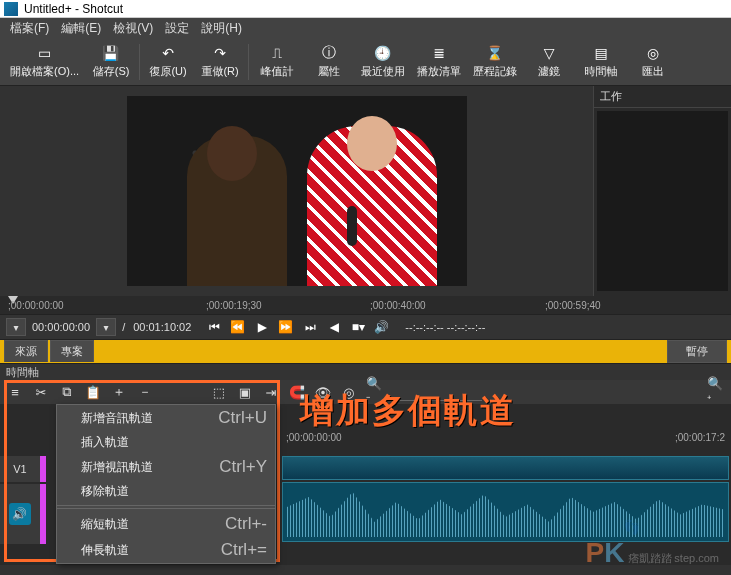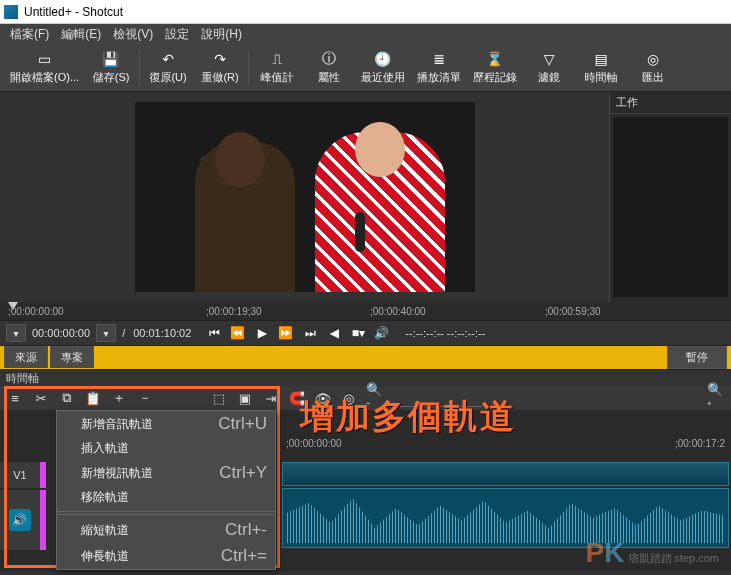--- a/index.html
+++ b/index.html
@@ -1,19 +1,19 @@
 <!DOCTYPE html>
 <html><head>
 <meta charset="utf-8">
 <style>
 * { margin: 0; padding: 0; box-sizing: border-box; font-family: "Microsoft JhengHei", Arial, sans-serif; }
 body { width: 731px; height: 575px; background: #323232; color: #ccc; font-size: 11px; overflow: hidden; position: relative; }
 
 
-.titlebar { height: 24px; background: #fff; color: #000; display: flex; align-items: center; padding: 0 4px; border-bottom: 1px solid #ccc; }
+.titlebar { height: 18px; background: #fff; color: #000; display: flex; align-items: center; padding: 0 4px; border-bottom: 1px solid #ccc; }
 .titlebar .appicon { width: 14px; height: 14px; background: linear-gradient(135deg,#1a7fb0,#0d5a8a); margin-right: 6px; }
 .titlebar .title { font-size: 12px; }
 
 
 .menubar { height: 20px; background: #424242; color: #ddd; display: flex; align-items: center; padding: 0 4px; font-size: 12px; }
 .menubar .menuitem { padding: 0 6px; cursor: pointer; }
 
 
 .toolbar { height: 48px; background: #424242; display: flex; align-items: center; padding: 2px 4px; border-bottom: 1px solid #222; }
 .toolbtn { display: flex; flex-direction: column; align-items: center; justify-content: center; padding: 2px 6px; min-width: 52px; cursor: pointer; color: #eee; }
@@ -24,21 +24,21 @@
 
 .preview-area { position: relative; height: 210px; background: #323232; display: flex; }
 .preview-left { flex: 1; display: flex; justify-content: center; align-items: center; }
 .video-frame { width: 340px; height: 190px; background: #111; position: relative; overflow: hidden; }
 .video-frame .crowd { position:absolute; inset:0; background: radial-gradient(circle at 20% 30%, #333 2px, transparent 3px), radial-gradient(circle at 60% 40%, #444 2px, transparent 3px), #1a1a1a; }
 .video-frame .person1 { position:absolute; left:60px; bottom:0; width:100px; height:150px; background:#3a2a1a; border-radius:40px 40px 0 0; }
 .video-frame .head1 { position:absolute; left:80px; top:30px; width:50px; height:55px; background:#4a3020; border-radius:50%; }
 .video-frame .person2 { position:absolute; right:30px; bottom:0; width:130px; height:160px; background: repeating-linear-gradient(45deg,#d01020,#d01020 8px,#fff 8px,#fff 12px); border-radius:50px 50px 0 0; }
 .video-frame .head2 { position:absolute; right:70px; top:20px; width:50px; height:55px; background:#e0b090; border-radius:50%; }
 .video-frame .mic { position:absolute; right:110px; bottom:40px; width:10px; height:40px; background:#222; border-radius:5px; }
-.preview-right { width: 122px; background: #2a2a2a; border-left: 1px solid #444; }
+.preview-right { width: 138px; background: #2a2a2a; border-left: 1px solid #444; }
 .preview-right .panel-title { padding: 3px 6px; font-size: 11px; color: #ddd; border-bottom: 1px solid #444; }
 .preview-right .panel-body { height: 180px; background: #1a1a1a; margin: 3px; }
 
 
 .ruler { height: 18px; background: #2a2a2a; display: flex; align-items: center; color: #aaa; font-size: 10px; position: relative; padding-left: 8px; }
 .ruler .playhead { position:absolute; left:8px; top:0; width:0; height:0; border-left:5px solid transparent; border-right:5px solid transparent; border-top:8px solid #ccc; }
 .ruler .tick { position: absolute; }
 .transport { height: 26px; background: #333; display: flex; align-items: center; padding: 0 6px; gap: 4px; color: #ddd; font-size: 11px; border-top:1px solid #222; border-bottom:1px solid #222;}
 .transport .tcbtn { width: 20px; height: 18px; background: #444; border:1px solid #555; display:flex; align-items:center; justify-content:center; cursor:pointer; font-size:10px; }
 .transport .tctext { padding: 0 2px; }
@@ -170,21 +170,21 @@
     <div class="panel-title">工作</div>
     <div class="panel-body"></div>
   </div>
 </div>
 
 <div class="ruler">
   <div class="playhead"></div>
   <div class="tick" style="left:8px">;00:00:00:00</div>
   <div class="tick" style="left:206px">;00:00:19;30</div>
   <div class="tick" style="left:370px">;00:00:40:00</div>
-  <div class="tick" style="left:545px">;00:00:59;30</div>
+  <div class="tick" style="left:545px">;00:00:59;40</div>
 </div>
 
 <div class="transport">
   <div class="tcbtn">▾</div>
   <div class="tctext">00:00:00:00</div>
   <div class="tcbtn">▾</div>
   <div class="tctext">/</div>
   <div class="tctext">00:01:10:02</div>
   <div class="pbtns">
     <div class="pbtn">⏮</div>

